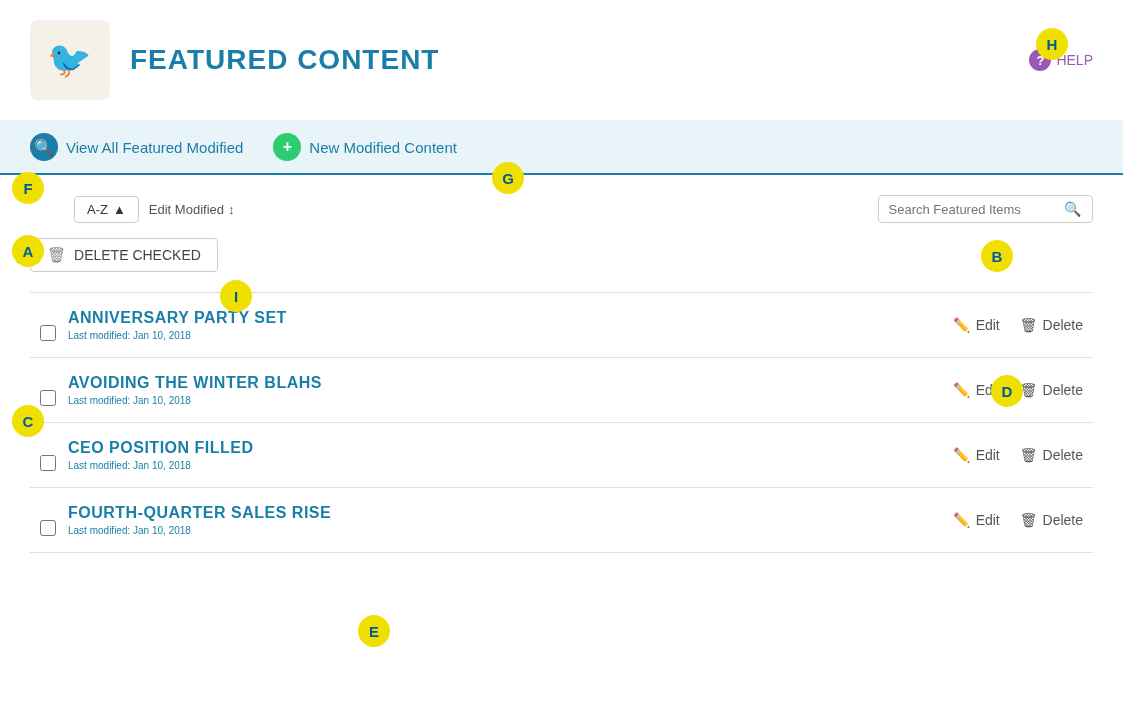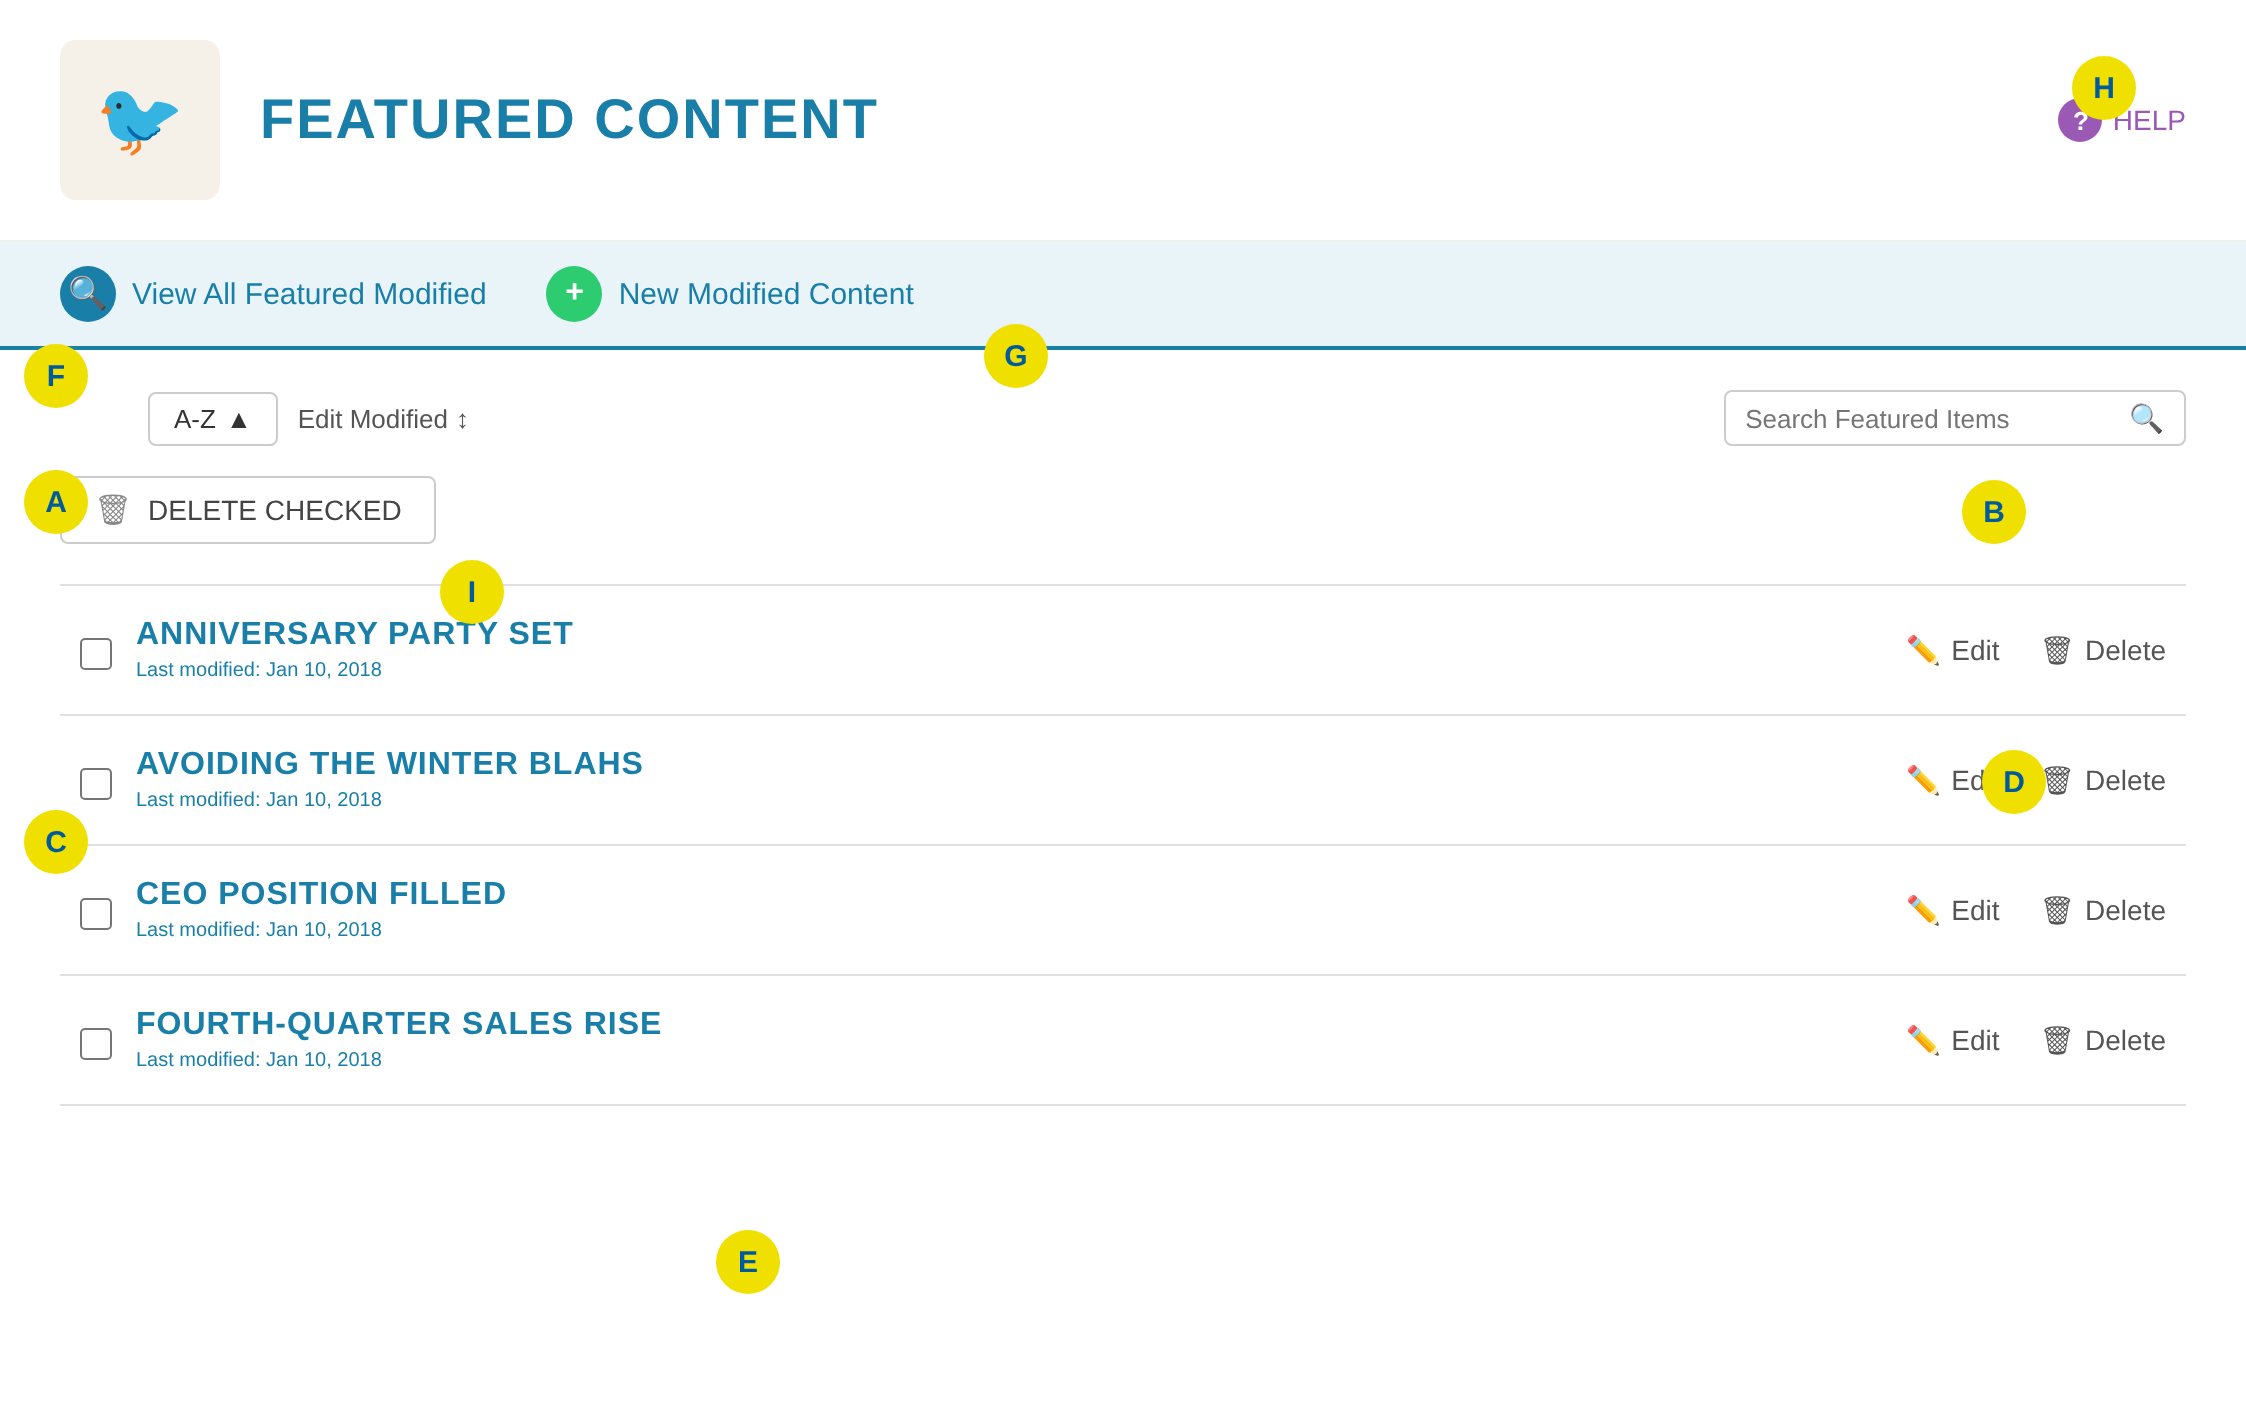--- a/index.html
+++ b/index.html
@@ -131,21 +131,21 @@
       align-items: center;
       gap: 4px;
     }
     .search-box {
       display: flex;
       align-items: center;
       border: 1px solid #ccc;
       border-radius: 4px;
       background: #fff;
       padding: 5px 10px;
-      gap: 22px;
+      gap: 6px;
     }
     .search-box input {
       border: none;
       outline: none;
       font-size: 13px;
       color: #555;
       width: 170px;
     }
     .search-box .search-icon {
       color: #888;
@@ -178,21 +178,21 @@
     }
     .list-item {
       display: flex;
       align-items: center;
       justify-content: space-between;
       padding: 16px 10px;
       border-bottom: 1px solid #e0e0e0;
     }
     .list-item-left {
       display: flex;
-      align-items: center;
+      align-items: flex-end;
       gap: 12px;
     }
     .list-item-left input[type="checkbox"] {
       margin-top: 4px;
       width: 16px;
       height: 16px;
       cursor: pointer;
     }
     .item-info .item-title {
       font-size: 16px;

